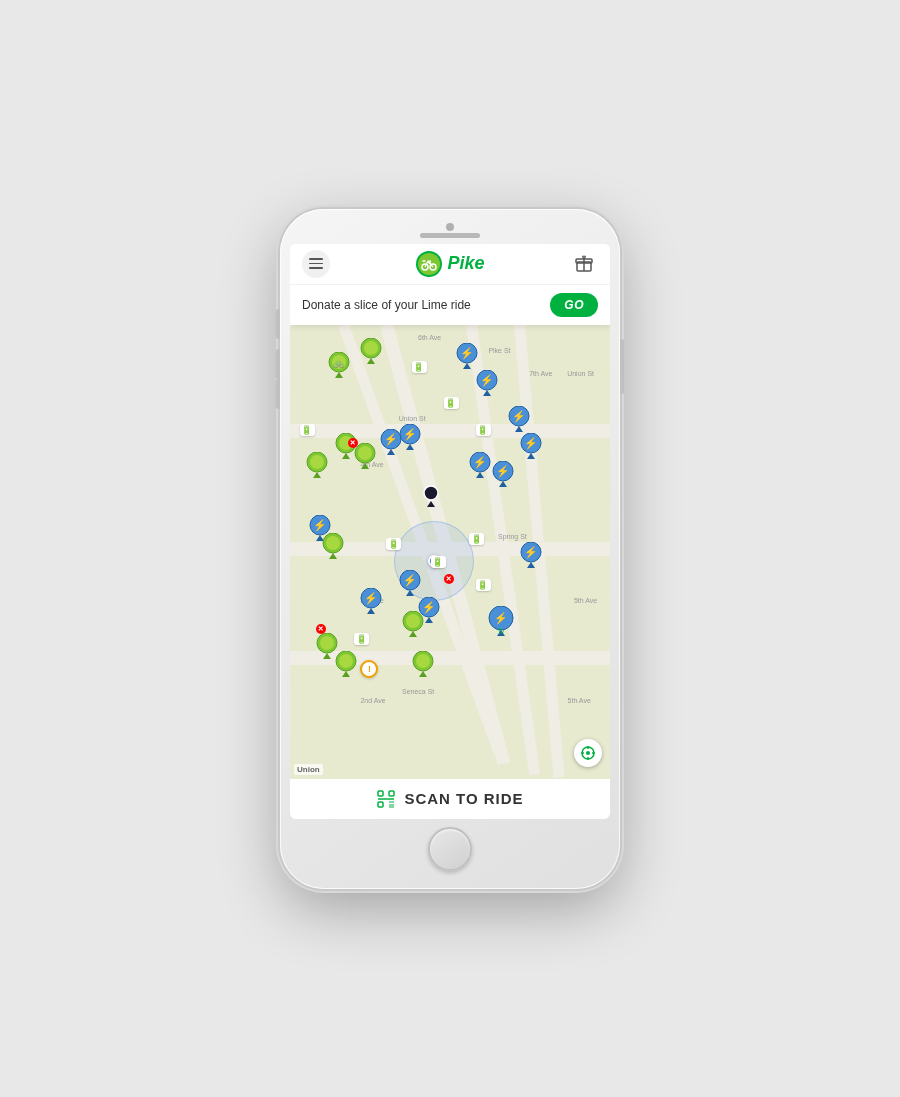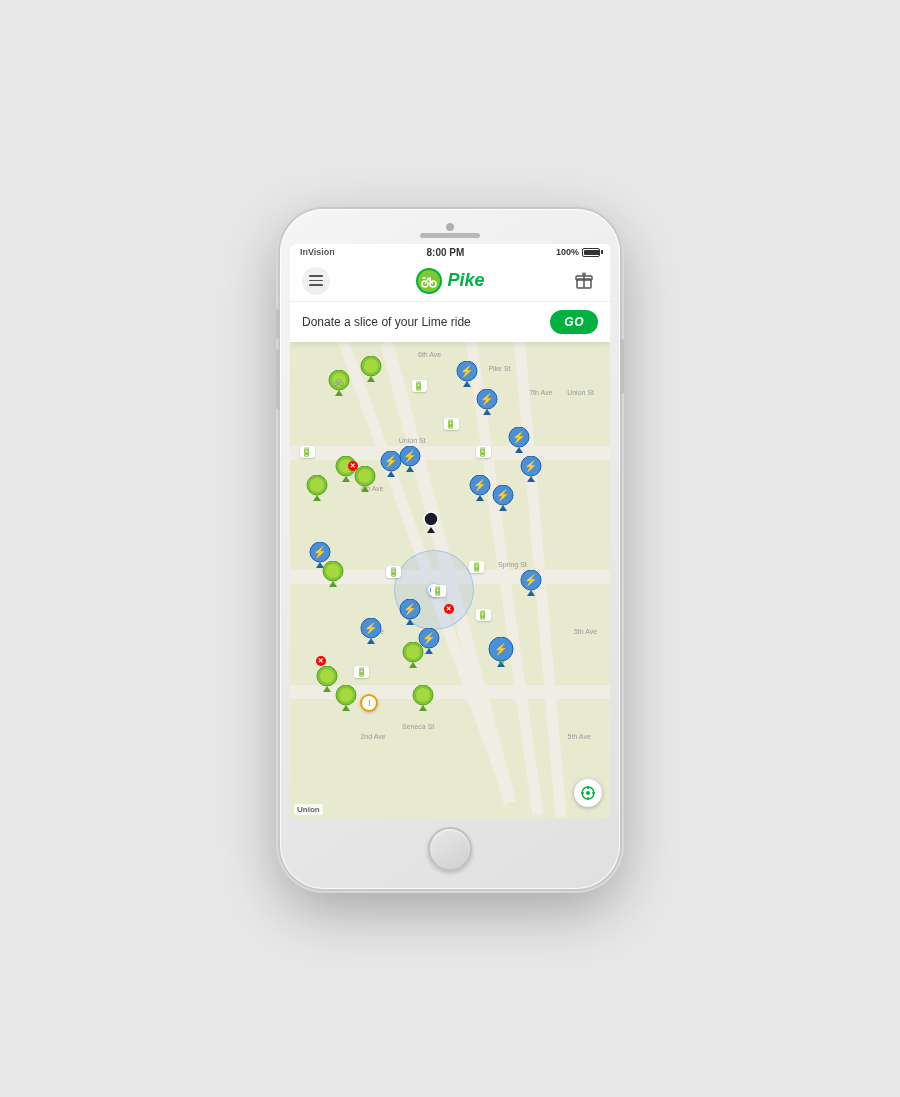--- a/index.html
+++ b/index.html
@@ -351,30 +351,20 @@
 <body>
 
 <div class="phone-outer">
   <div class="phone-top-bar">
     <div class="camera-dot"></div>
     <div class="speaker-bar"></div>
   </div>
 
   <div class="screen">
 
-    <div class="status-bar">
-      <span class="status-left">InVision</span>
-      <span class="status-center">8:00 PM</span>
-      <div class="status-right">
-        <span>100%</span>
-        <div class="battery-icon">
-          <div class="battery-fill"></div>
-        </div>
-      </div>
-    </div>
 
     <div class="app-header">
       <div class="menu-btn">
         <div class="menu-line"></div>
         <div class="menu-line"></div>
         <div class="menu-line"></div>
       </div>
 
       <div class="logo-area">
         <svg class="logo-icon" viewBox="0 0 28 28">
@@ -646,16 +636,28 @@
           <line x1="8" y1="1" x2="8" y2="4" stroke="#00b140" stroke-width="1.5"></line>
           <line x1="8" y1="12" x2="8" y2="15" stroke="#00b140" stroke-width="1.5"></line>
           <line x1="1" y1="8" x2="4" y2="8" stroke="#00b140" stroke-width="1.5"></line>
           <line x1="12" y1="8" x2="15" y2="8" stroke="#00b140" stroke-width="1.5"></line>
         </svg>
       </div>
 
       <div class="google-watermark">Union</div>
     </div>
 
+    <div class="scan-bar">
+      <svg width="20" height="20" viewBox="0 0 20 20">
+        <rect x="2" y="2" width="5" height="5" rx="1" fill="none" stroke="#00b140" stroke-width="1.5"></rect>
+        <rect x="13" y="2" width="5" height="5" rx="1" fill="none" stroke="#00b140" stroke-width="1.5"></rect>
+        <rect x="2" y="13" width="5" height="5" rx="1" fill="none" stroke="#00b140" stroke-width="1.5"></rect>
+        <line x1="2" y1="10" x2="18" y2="10" stroke="#00b140" stroke-width="1.5"></line>
+        <line x1="13" y1="13" x2="18" y2="13" stroke="#00b140" stroke-width="1"></line>
+        <line x1="13" y1="16" x2="18" y2="16" stroke="#00b140" stroke-width="1"></line>
+        <line x1="13" y1="18" x2="18" y2="18" stroke="#00b140" stroke-width="1"></line>
+      </svg>
+      <span class="scan-text">SCAN TO RIDE</span>
+    </div>
   </div>
 
   <div class="home-button"></div>
 </div>
 
 </body></html>

